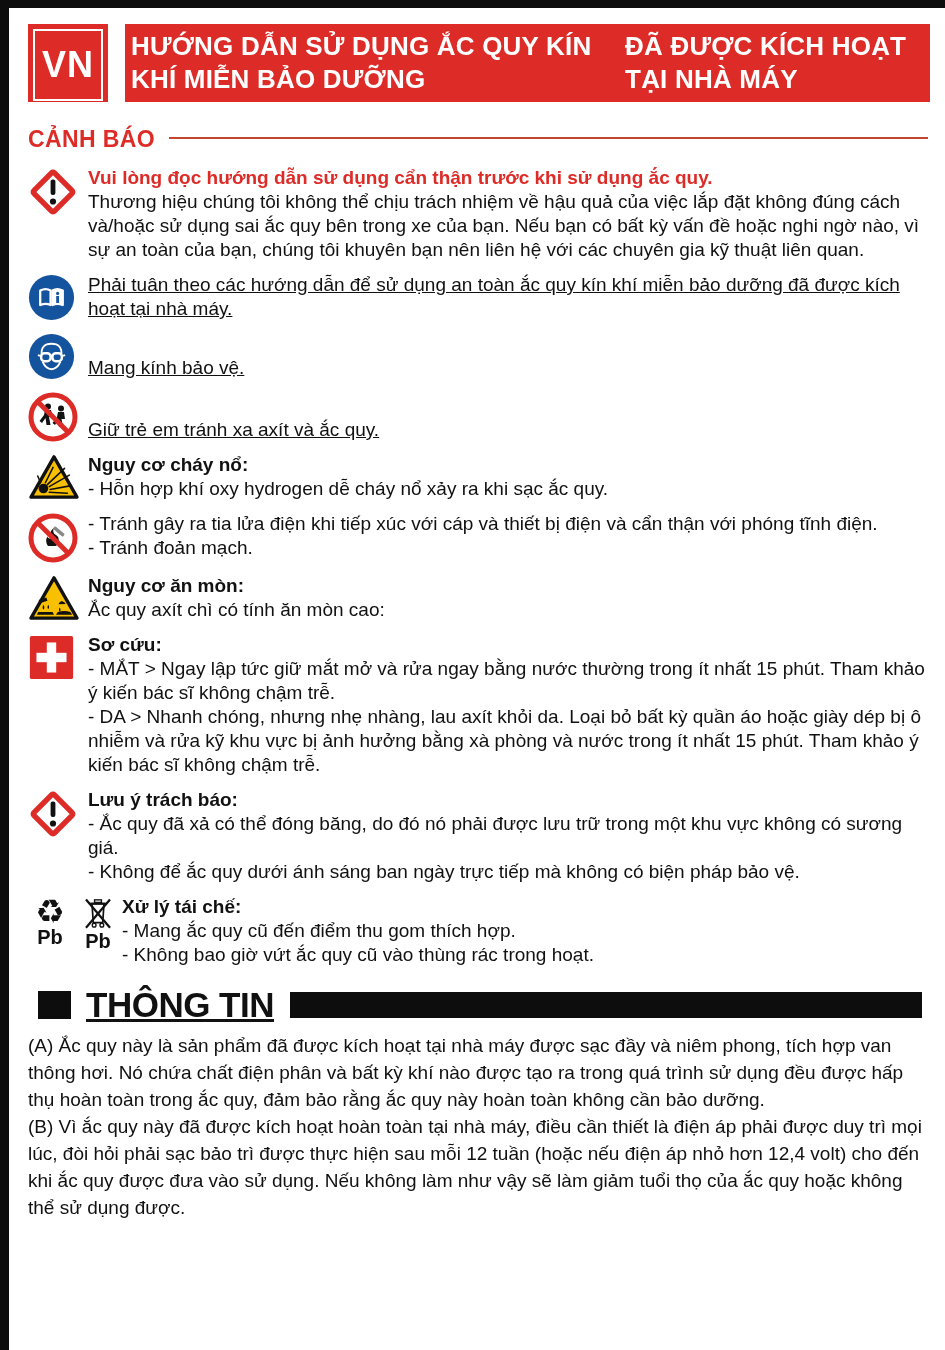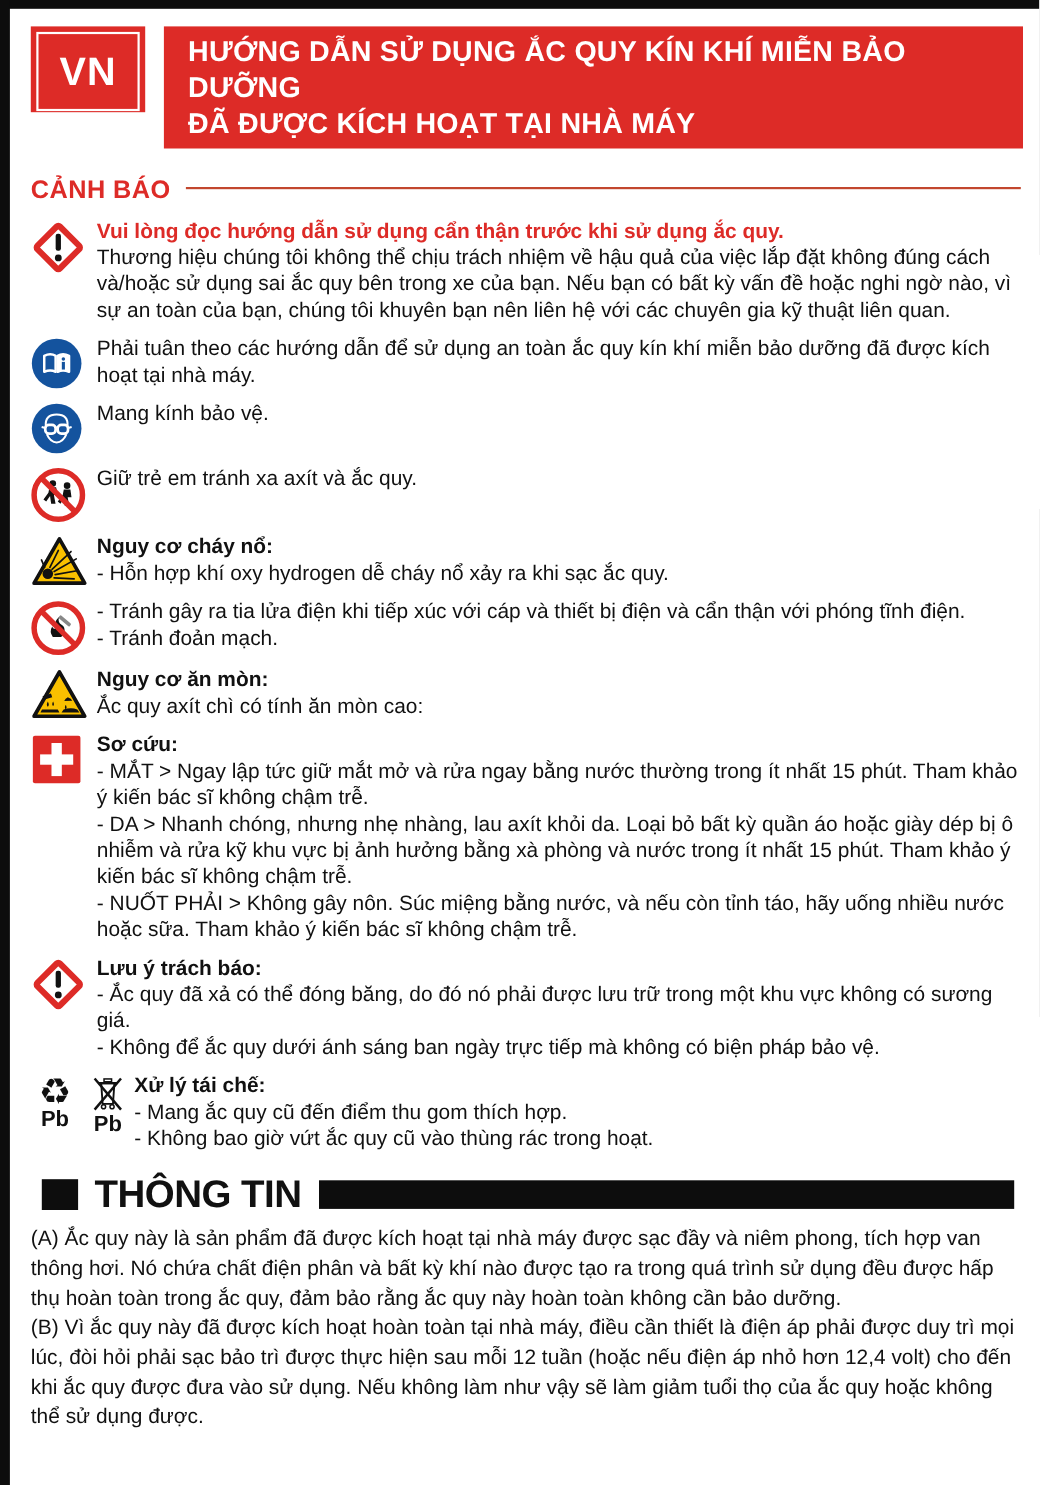--- a/index.html
+++ b/index.html
@@ -4,46 +4,46 @@
 <style>
   html,body{margin:0;padding:0;background:#e8e8e8;}
   .page{position:relative;width:945px;height:1350px;background:#ffffff;overflow:hidden;
         font-family:"Liberation Sans","DejaVu Sans",sans-serif;color:#111;margin:0 auto;}
   .bar-top{position:absolute;top:0;left:0;right:0;height:8px;background:#0d0d0d;}
   .bar-left{position:absolute;top:0;left:0;width:9px;height:100%;background:#0d0d0d;}
   .content{position:absolute;top:8px;left:9px;right:0;bottom:0;padding:16px 15px 0 19px;}
 
   
   .header-row{display:flex;gap:17px;margin-bottom:24px;}
-  .vn-box{width:104px;height:78px;background:#DD2B27;padding:5px;box-sizing:border-box;flex:none;}
+  .vn-box{width:80px;height:78px;background:#DD2B27;padding:5px;box-sizing:border-box;flex:none;}
   .vn-inner{border:2px solid #fff;height:100%;display:flex;align-items:center;justify-content:center;
             font-size:36px;font-weight:bold;color:#fff;letter-spacing:1px;}
   .banner{flex:1;background:#DD2B27;color:#fff;font-weight:bold;font-size:26px;line-height:33px;
-          padding:6px 22px;display:flex;flex-direction:column;justify-content:center;letter-spacing:.2px;}
+          padding:6px 6px;display:flex;flex-direction:row;justify-content:center;letter-spacing:.2px;}
 
   
   .warn-heading{display:flex;align-items:center;margin-bottom:13px;}
   .warn-title{color:#DD2B27;font-size:23px;font-weight:bold;letter-spacing:.4px;}
   .rule{flex:1;height:0;border-bottom:2px solid #c2472e;margin:0 2px 4px 14px;}
 
   
   .item{display:flex;margin-bottom:11px;}
   .icon-cell{width:60px;flex:none;padding-top:1px;}
   .icon-cell.wide{width:94px;display:flex;gap:4px;}
   .text-cell{flex:1;padding-right:2px;}
-  .text-cell.vcenter{display:flex;align-items:flex-start;}
+  .text-cell.vcenter{display:flex;align-items:flex-end;text-decoration:underline;}
   .item-title{font-weight:bold;font-size:19px;line-height:24px;}
   .item-title.red{color:#DD2B27;}
   .item-line{font-size:19px;line-height:24px;}
   .pbstack{display:flex;flex-direction:column;align-items:center;width:44px;flex:none;}
   .recycle-glyph{font-size:33px;line-height:32px;font-family:"DejaVu Sans",sans-serif;}
   .pb-label{font-size:20px;font-weight:bold;line-height:15px;margin-top:2px;text-align:center;}
 
   
-  .section-heading{display:flex;align-items:center;margin:20px 0 9px 10px;}
+  .section-heading{display:flex;align-items:center;margin:20px 0 9px 10px;text-decoration:underline;}
   .sq{width:33px;height:28px;background:#0d0d0d;margin-right:15px;flex:none;}
   .section-title{font-size:35px;font-weight:bold;letter-spacing:-.5px;margin-right:16px;white-space:nowrap;
                  line-height:36px;}
   .hbar{flex:1;height:26px;background:#0d0d0d;margin-right:8px;}
   .para{font-size:19px;line-height:27px;}
 
   svg{display:block;}
 </style>
 </head>
 <body>
@@ -196,21 +196,20 @@
         <svg viewBox="0 0 50 50" width="47" height="47">
           <rect x="2" y="2" width="46" height="46" rx="2" fill="#DD2B27"></rect>
           <rect x="20" y="9" width="10" height="32" fill="#fff"></rect>
           <rect x="9" y="20" width="32" height="10" fill="#fff"></rect>
         </svg>
       </div>
       <div class="text-cell">
         <div class="item-title">Sơ cứu:</div>
         <div class="item-line">- MẮT &gt; Ngay lập tức giữ mắt mở và rửa ngay bằng nước thường trong ít nhất 15 phút. Tham khảo ý kiến bác sĩ không chậm trễ.</div>
         <div class="item-line">- DA &gt; Nhanh chóng, nhưng nhẹ nhàng, lau axít khỏi da. Loại bỏ bất kỳ quần áo hoặc giày dép bị ô nhiễm và rửa kỹ khu vực bị ảnh hưởng bằng xà phòng và nước trong ít nhất 15 phút. Tham khảo ý kiến  bác sĩ không chậm trễ.</div>
-        <div class="item-line">- NUỐT PHẢI &gt; Không gây nôn. Súc miệng bằng nước, và nếu còn tỉnh táo, hãy uống nhiều nước hoặc sữa. Tham khảo ý kiến  bác sĩ không chậm trễ.</div>
       </div>
     </div>
 
     <div class="item">
       <div class="icon-cell">
         <svg viewBox="0 0 50 50" width="50" height="50">
           <rect x="10.5" y="10.5" width="29" height="29" rx="2" fill="#fff" stroke="#DD2B27" stroke-width="5.5" transform="rotate(45 25 25)"></rect>
           <rect x="22.6" y="12.5" width="4.8" height="15.5" rx="2" fill="#111"></rect>
           <circle cx="25" cy="34.5" r="3.1" fill="#111"></circle>
         </svg>

